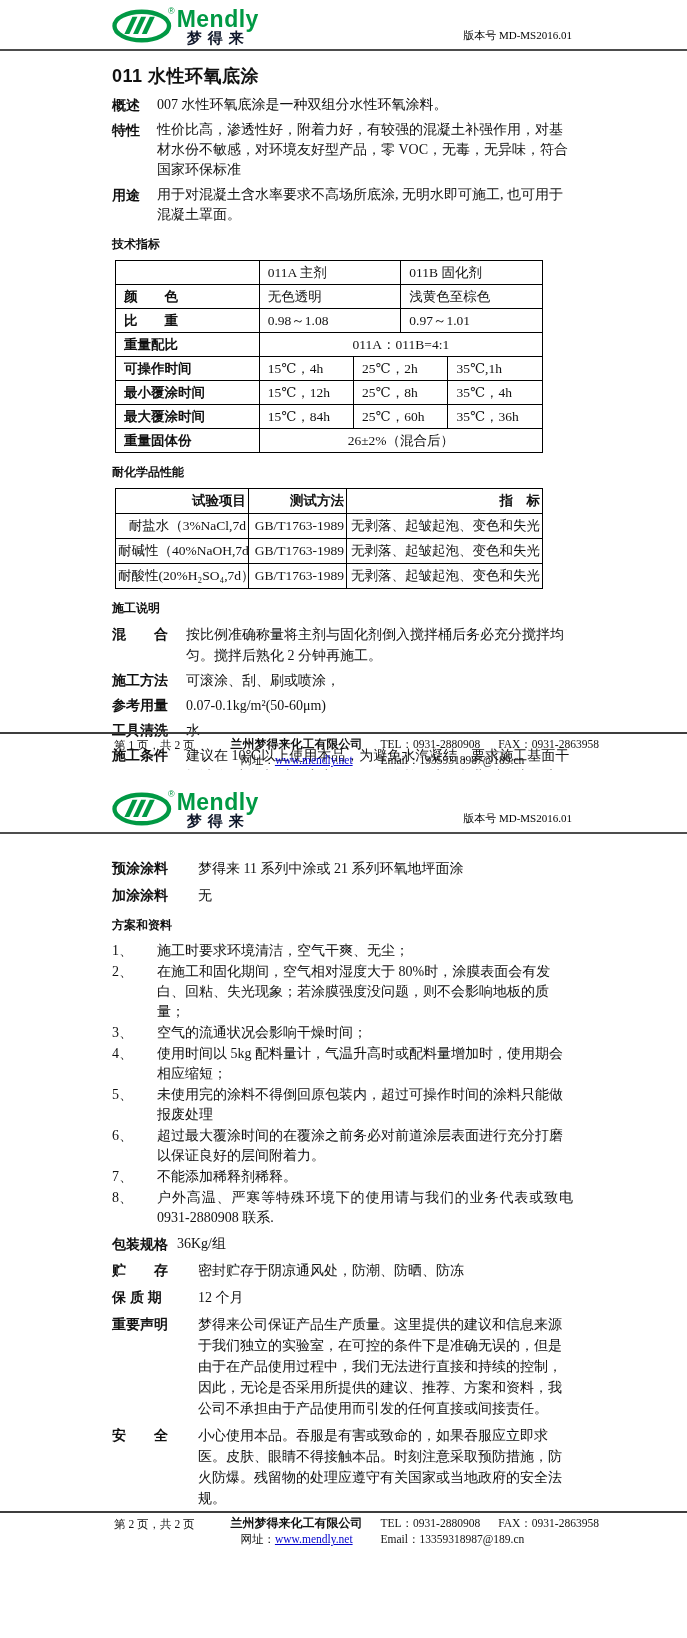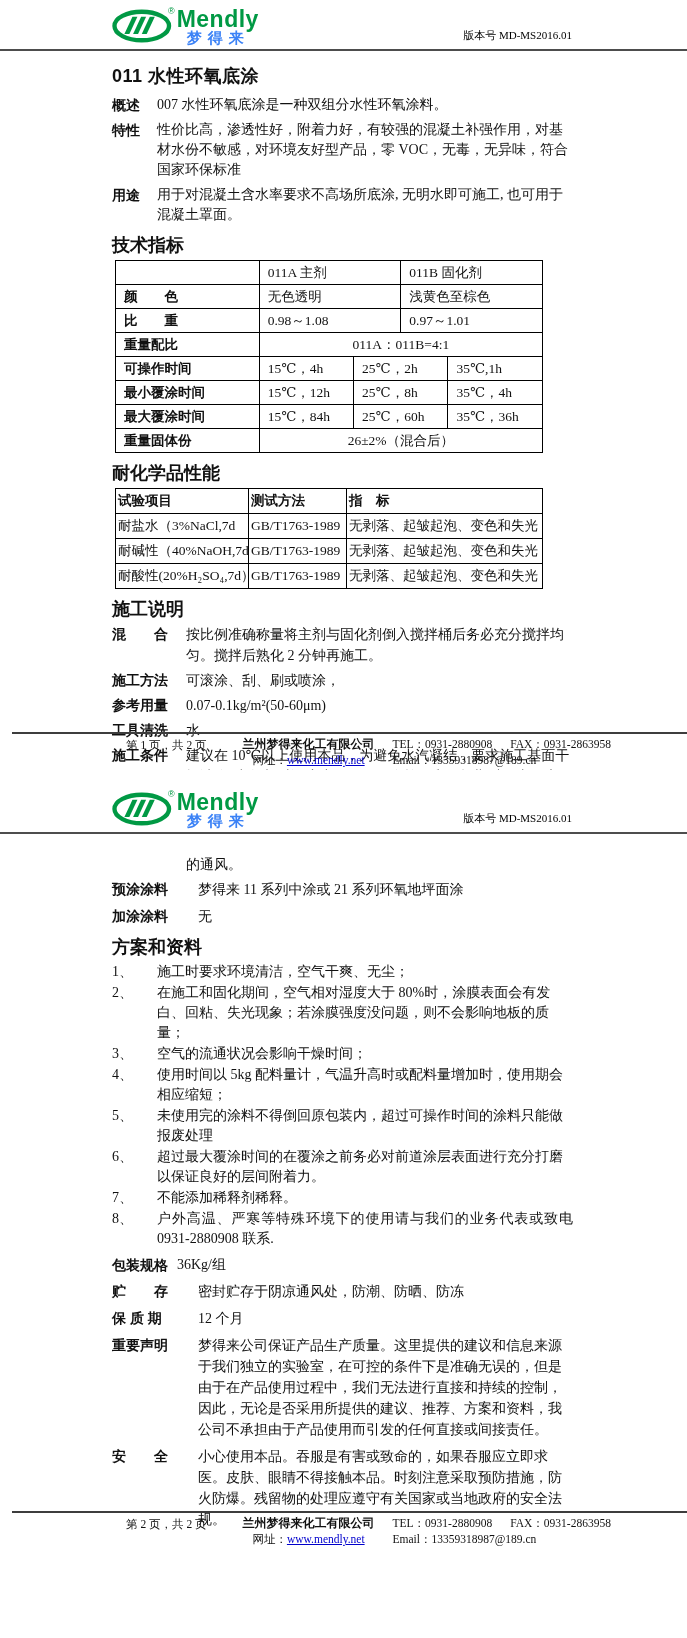--- a/index.html
+++ b/index.html
@@ -8,52 +8,52 @@
   .page1{height:770px;}
   .page2{height:868px;}
   
   .hdr{display:flex;justify-content:space-between;align-items:flex-end;padding:5px 115px 4px 112px;height:40px;}
   .page2 .hdr{margin-top:13px;}
   .logo{position:relative;display:flex;align-items:flex-start;}
   .logo-mark{width:62px;height:36px;}
   .reg{color:#009944;font-size:9px;font-family:"Liberation Sans",sans-serif;margin:-2px 2px 0 -6px;}
   .wordmark{display:flex;flex-direction:column;line-height:1;}
   .brand-en{font-family:"Liberation Sans","DejaVu Sans",sans-serif;font-weight:800;font-size:23px;color:#009944;letter-spacing:.5px;}
-  .brand-cn{font-family:"Liberation Sans","DejaVu Sans",sans-serif;font-weight:bold;font-size:15px;color:#3b82f6;letter-spacing:6px;padding-left:10px;margin-top:-1px;}
+  .brand-cn{font-family:"Liberation Sans","DejaVu Sans",sans-serif;font-weight:bold;font-size:15px;color:#0f172a;letter-spacing:6px;padding-left:10px;margin-top:-1px;}
   .version{font-size:11px;color:#000;padding-bottom:2px;}
   .rule{border-top:2px solid #4d4d4d;width:687px;}
   
   .content{padding:0 114px 0 112px;font-size:14px;line-height:20px;}
   h1{font-family:"Liberation Sans","DejaVu Sans",sans-serif;font-size:18px;margin:15px 0 9px 0;letter-spacing:.5px;}
-  h2{font-family:Liberation Sans, sans-serif;font-size:18px;margin:10px 0 5px 0;}
+  h2{font-family:Liberation Mono, monospace;font-size:12px;margin:10px 0 5px 0;}
   .lbl{font-family:"Liberation Sans","DejaVu Sans",sans-serif;font-weight:bold;flex:none;}
   .srow{display:flex;margin-bottom:5px;}
   .srow .lbl{width:45px;}
   .srow .txt{flex:1;}
   .crow{display:flex;margin-bottom:4px;line-height:21px;}
   .crow .lbl{width:74px;}
   .crow .txt{flex:1;}
   
   table{border-collapse:collapse;table-layout:fixed;width:428px;margin:3px 0 6px 3px;font-size:13.5px;}
   td{border:1px solid #000;height:21px;padding:1px 2px 1px 8px;overflow:hidden;white-space:nowrap;}
   td.c{text-align:center;padding:1px 2px;}
   td.hl{font-family:"Liberation Sans","DejaVu Sans",sans-serif;font-weight:bold;}
-  .chem td{height:22px;text-align:left;padding:1px 2px;}
+  .chem td{height:22px;text-align:right;padding:1px 2px;}
   .chem td.hl{font-weight:bold;}
   
   .prow{display:flex;margin-bottom:6px;line-height:21px;}
   .prow .lbl{width:86px;}
   .prow .txt{flex:1;}
   .note{display:flex;margin-bottom:1px;line-height:20px;}
   .note .num{width:45px;flex:none;}
   .note .ntxt{flex:1;}
   .note .just{text-align:justify;}
   .inline-row{display:flex;gap:9px;margin:6px 0 6px 0;line-height:20px;align-items:center;}
   
-  .footer{position:absolute;left:12px;right:0;border-top:2px solid #3d3d3d;padding:3px 0 0 114px;display:flex;gap:36px;font-size:11.5px;line-height:15px;}
+  .footer{position:absolute;left:0;right:0;border-top:2px solid #3d3d3d;padding:3px 0 0 114px;display:flex;gap:36px;font-size:11.5px;line-height:15px;}
   .f1{top:732px;}
   .f2{top:741px;}
   .pageinfo{flex:none;padding-top:1px;}
   .cgrid{display:grid;grid-template-columns:auto auto auto;column-gap:18px;row-gap:1px;}
   .company{font-family:"Liberation Sans","DejaVu Sans",sans-serif;font-weight:bold;font-size:12px;}
   .weblink{color:#0000cc;text-decoration:underline;}
   .webcell{text-align:center;}
   .emailcell{grid-column:2/4;}
 </style>
 </head>
@@ -232,21 +232,20 @@
           <span class="brand-cn">梦得来</span>
         </span>
       </div>
       <div class="version">版本号 MD-MS2016.01</div>
     </header>
     <div class="rule"></div>
 
     <div class="content" style="padding-top:20px;">
       <div class="crow">
         <span class="lbl"></span>
-        <span class="txt">的通风。</span>
       </div>
 
       <div class="prow">
         <span class="lbl">预涂涂料</span>
         <span class="txt">梦得来 11 系列中涂或 21 系列环氧地坪面涂</span>
       </div>
       <div class="prow">
         <span class="lbl">加涂涂料</span>
         <span class="txt">无</span>
       </div>

